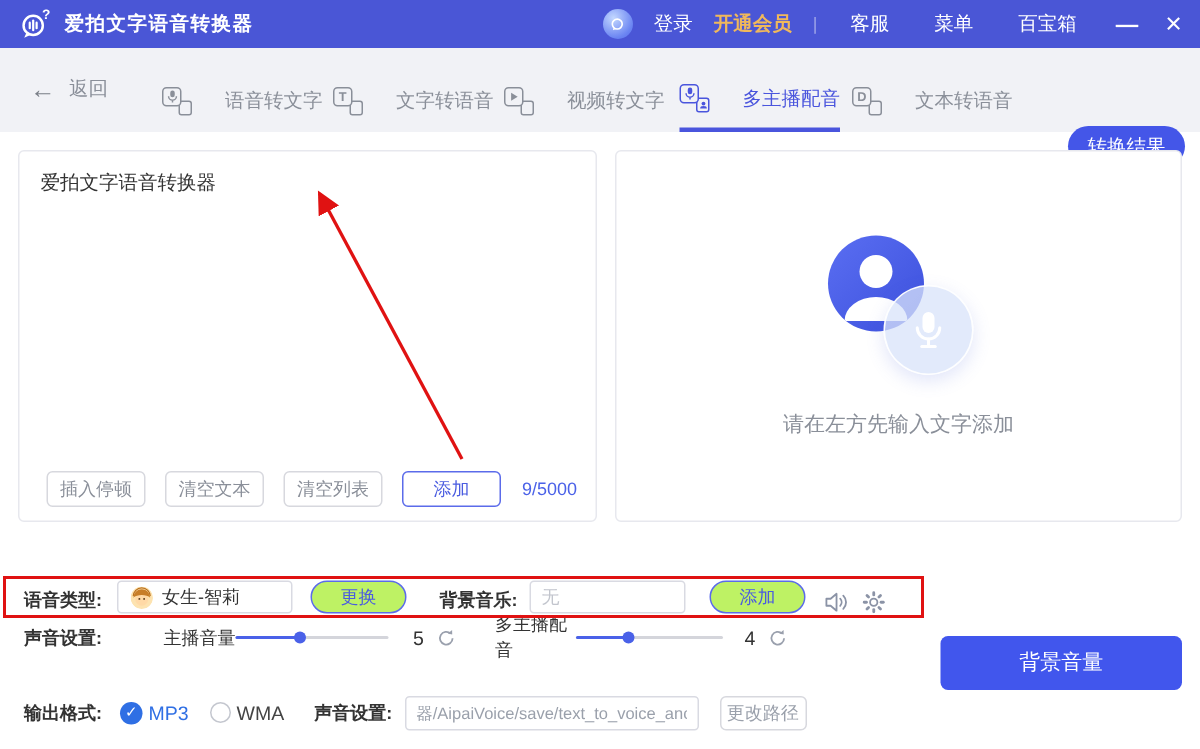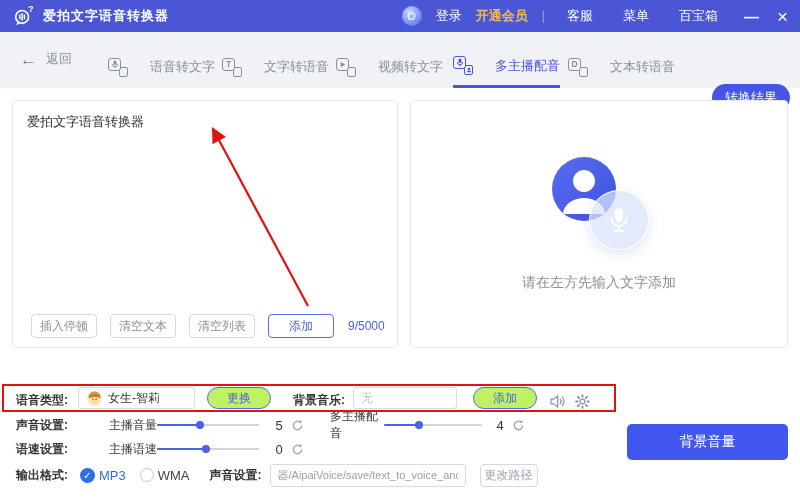--- a/index.html
+++ b/index.html
@@ -340,36 +340,20 @@
     </div>
     <span class="sl-val" style="margin-left:10px;">4</span>
     <span class="refresh">
       <svg width="13" height="13" viewBox="0 0 16 16">
         <path d="M13.2 8a5.2 5.2 0 1 1-1.6-3.8" fill="none" stroke="currentColor" stroke-width="1.5"></path>
         <path d="M12.8 1.3 L12.9 5 L9.3 4.2 Z" fill="currentColor"></path>
       </svg>
     </span>
   </div>
 
-  <div class="srow row3">
-    <span class="slabel w64">语速设置:</span>
-    <span class="sublabel w48">主播语速</span>
-    <div class="slider" style="width:102px;">
-      <div class="sl-track"></div>
-        <div class="sl-fill" style="width:48%;"></div>
-        <div class="sl-thumb" style="left:calc(48% - 4px);"></div>
-    </div>
-    <span class="sl-val">0</span>
-    <span class="refresh">
-      <svg width="13" height="13" viewBox="0 0 16 16">
-        <path d="M13.2 8a5.2 5.2 0 1 1-1.6-3.8" fill="none" stroke="currentColor" stroke-width="1.5"></path>
-        <path d="M12.8 1.3 L12.9 5 L9.3 4.2 Z" fill="currentColor"></path>
-      </svg>
-    </span>
-  </div>
 
   <div class="srow row4">
     <span class="slabel w64">输出格式:</span>
     <span class="radio-group">
       <span class="radio-on">✓</span>
       <span class="mp3-label">MP3</span>
     </span>
     <span class="radio-group" style="margin-left:14px;">
       <span class="radio-off"></span>
       <span class="wma-label">WMA</span>

